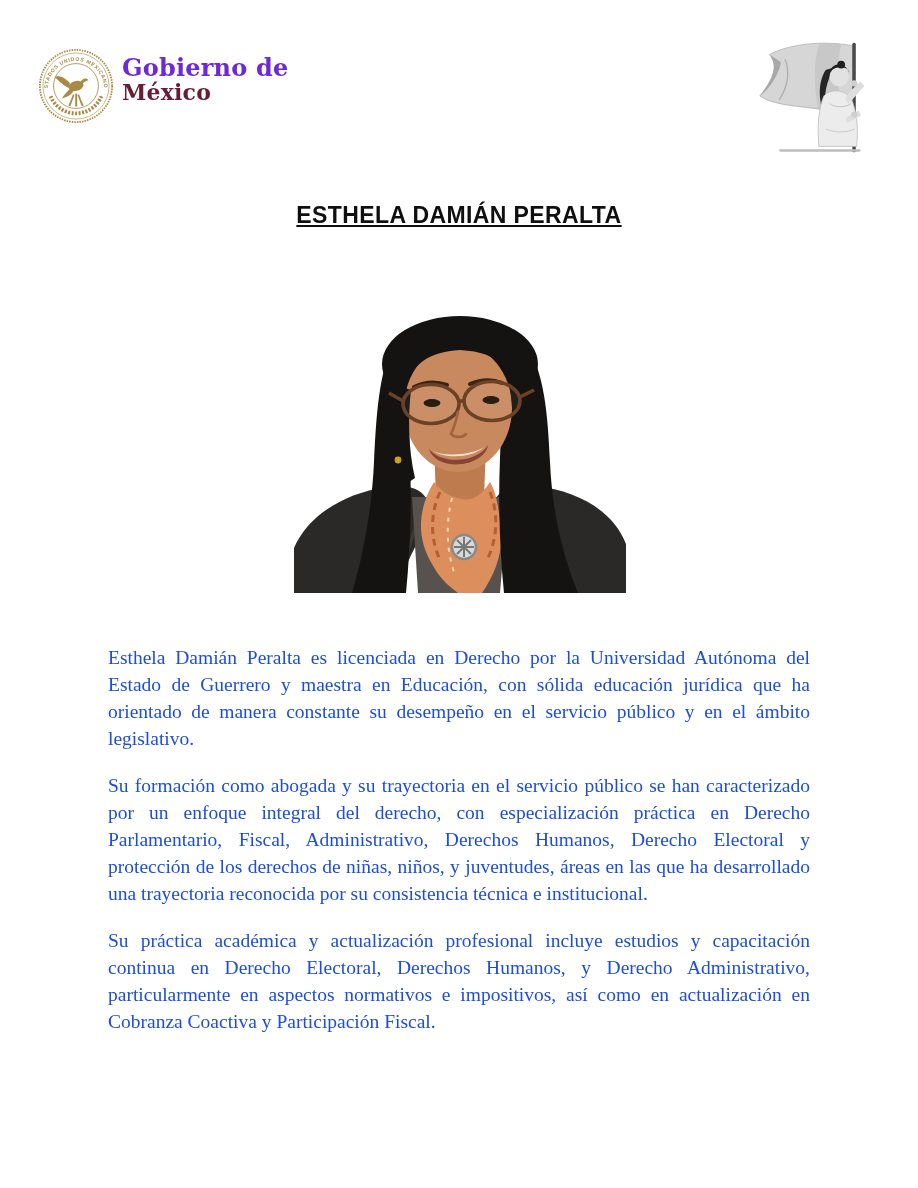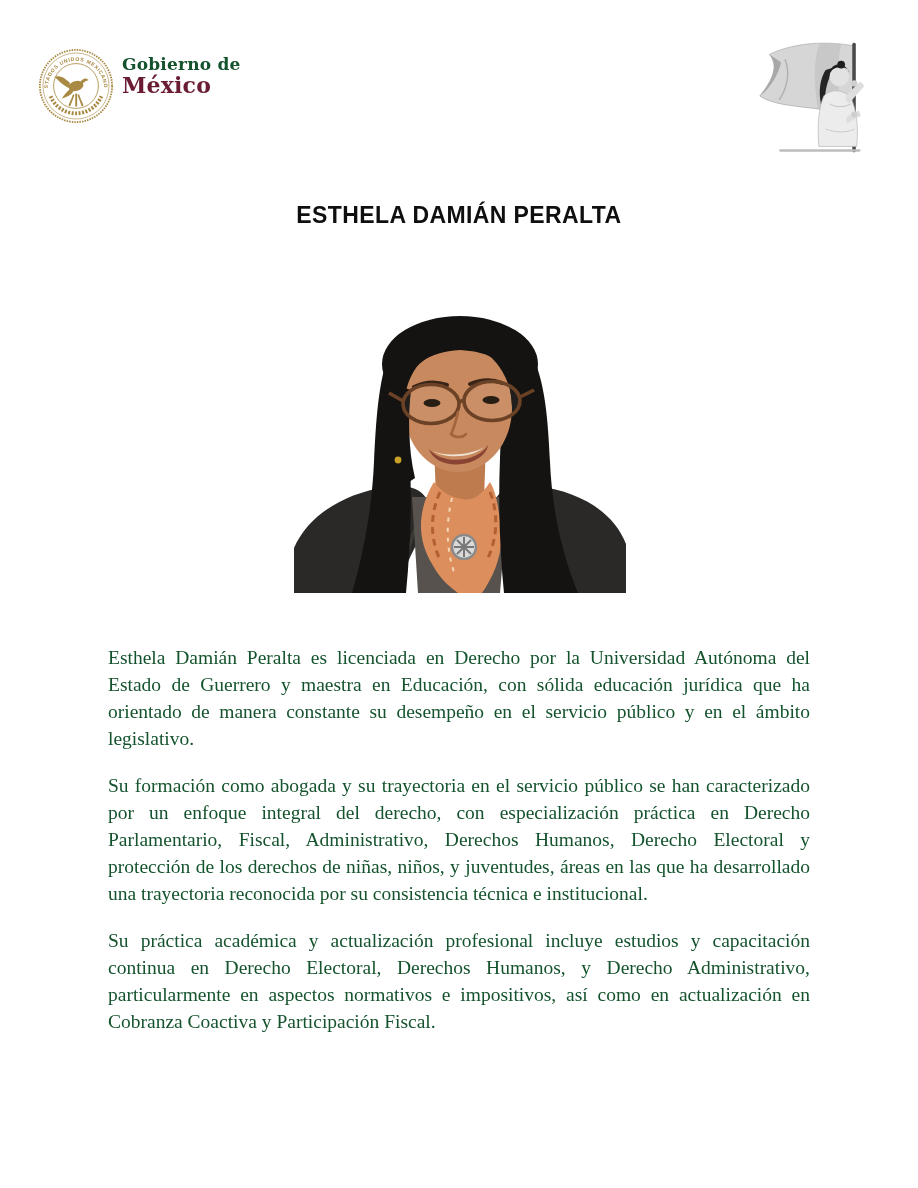--- a/index.html
+++ b/index.html
@@ -7,37 +7,37 @@
     position:relative;
     width:918px;height:1188px;
     background:#ffffff;
     font-family:"Liberation Serif","DejaVu Serif",serif;
     overflow:hidden;
   }
   
   .header-logo{position:absolute;left:38px;top:48px;display:flex;align-items:flex-start;}
   .seal{width:76px;height:76px;display:block;}
   .wordmark{margin-left:8px;margin-top:8px;font-family:"DejaVu Serif","Liberation Serif",serif;line-height:1;}
-  .wordmark .l1{display:block;font-size:17px;font-weight:700;color:#14532d;letter-spacing:.2px;}
+  .wordmark .l1{display:block;font-size:24px;font-weight:700;color:#6d28d9;letter-spacing:.2px;}
   .wordmark .l2{display:block;font-size:22px;font-weight:700;color:#691c32;margin-top:1px;letter-spacing:.2px;}
   .emblem{position:absolute;left:752px;top:38px;width:126px;height:120px;}
   
   .doc-title{
     position:absolute;left:0;top:202px;width:100%;
     text-align:center;margin:0;
     font-family:"Liberation Sans","DejaVu Sans",sans-serif;
-    font-size:23px;font-weight:700;color:#0f0f0f;letter-spacing:.4px;
+    font-size:23px;font-weight:700;color:#0f0f0f;letter-spacing:.4px;text-decoration:underline;
   }
   
   .portrait{position:absolute;left:294px;top:292px;width:332px;height:301px;margin:0;}
   .portrait svg{display:block;width:100%;height:100%;}
   
   .bio{
     position:absolute;left:108px;top:644px;width:702px;
-    font-size:19.5px;line-height:27px;color:#14532d;
+    font-size:19.5px;line-height:27px;color:#1d4ed8;
     text-align:justify;
   }
   .bio p{margin:0 0 20px 0;}
 </style>
 </head>
 <body>
 
 <div class="page">
 
   <div class="header-logo">

